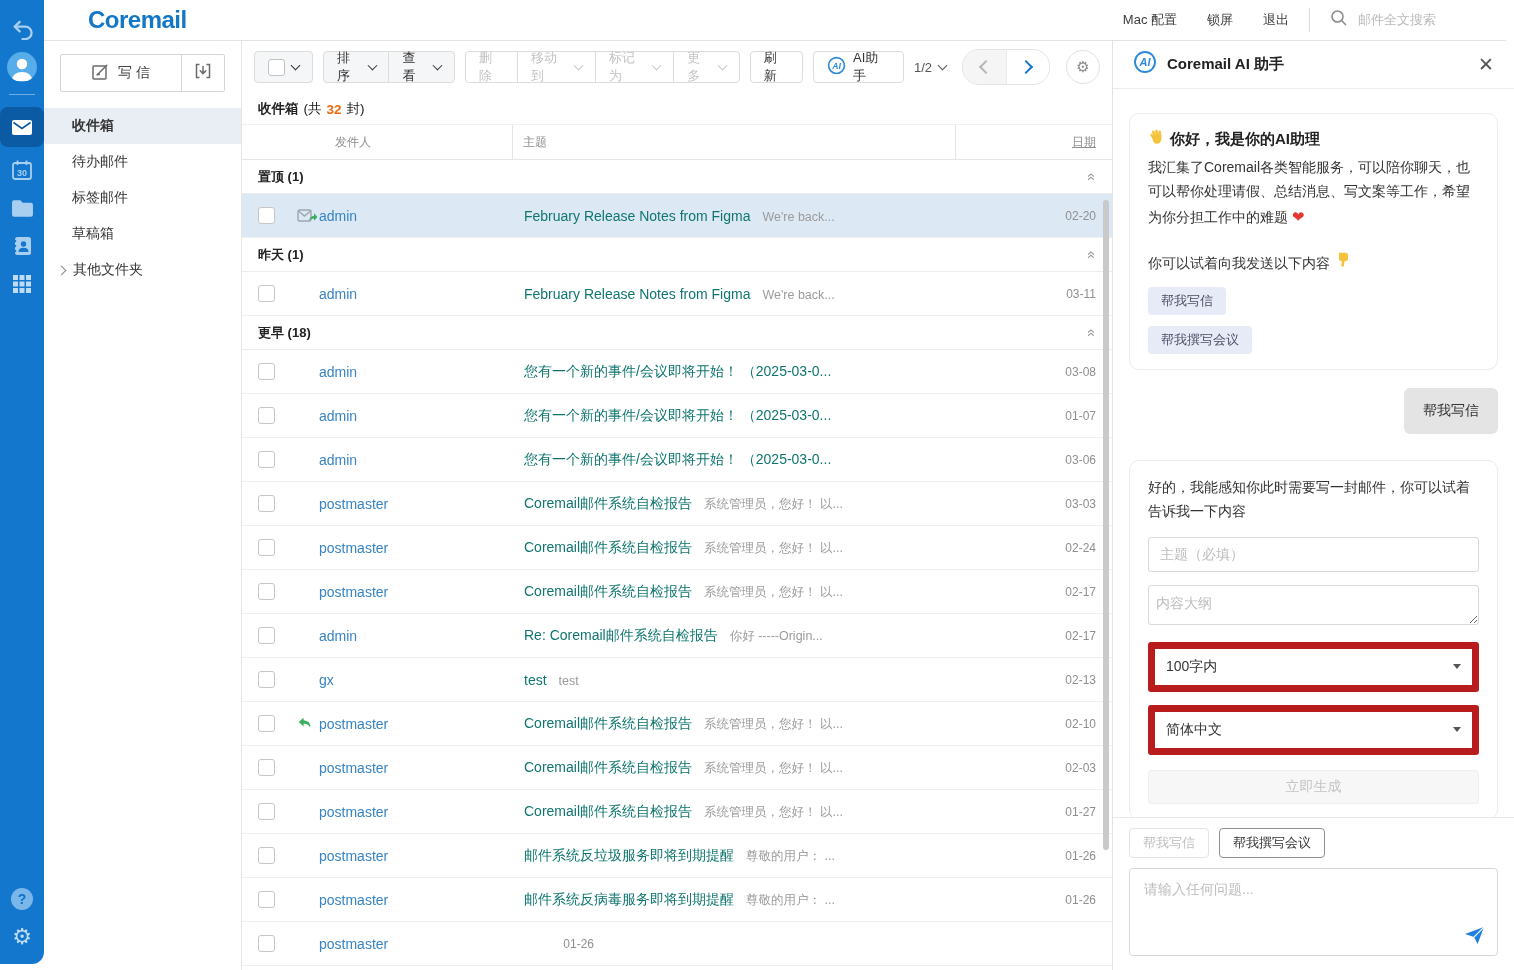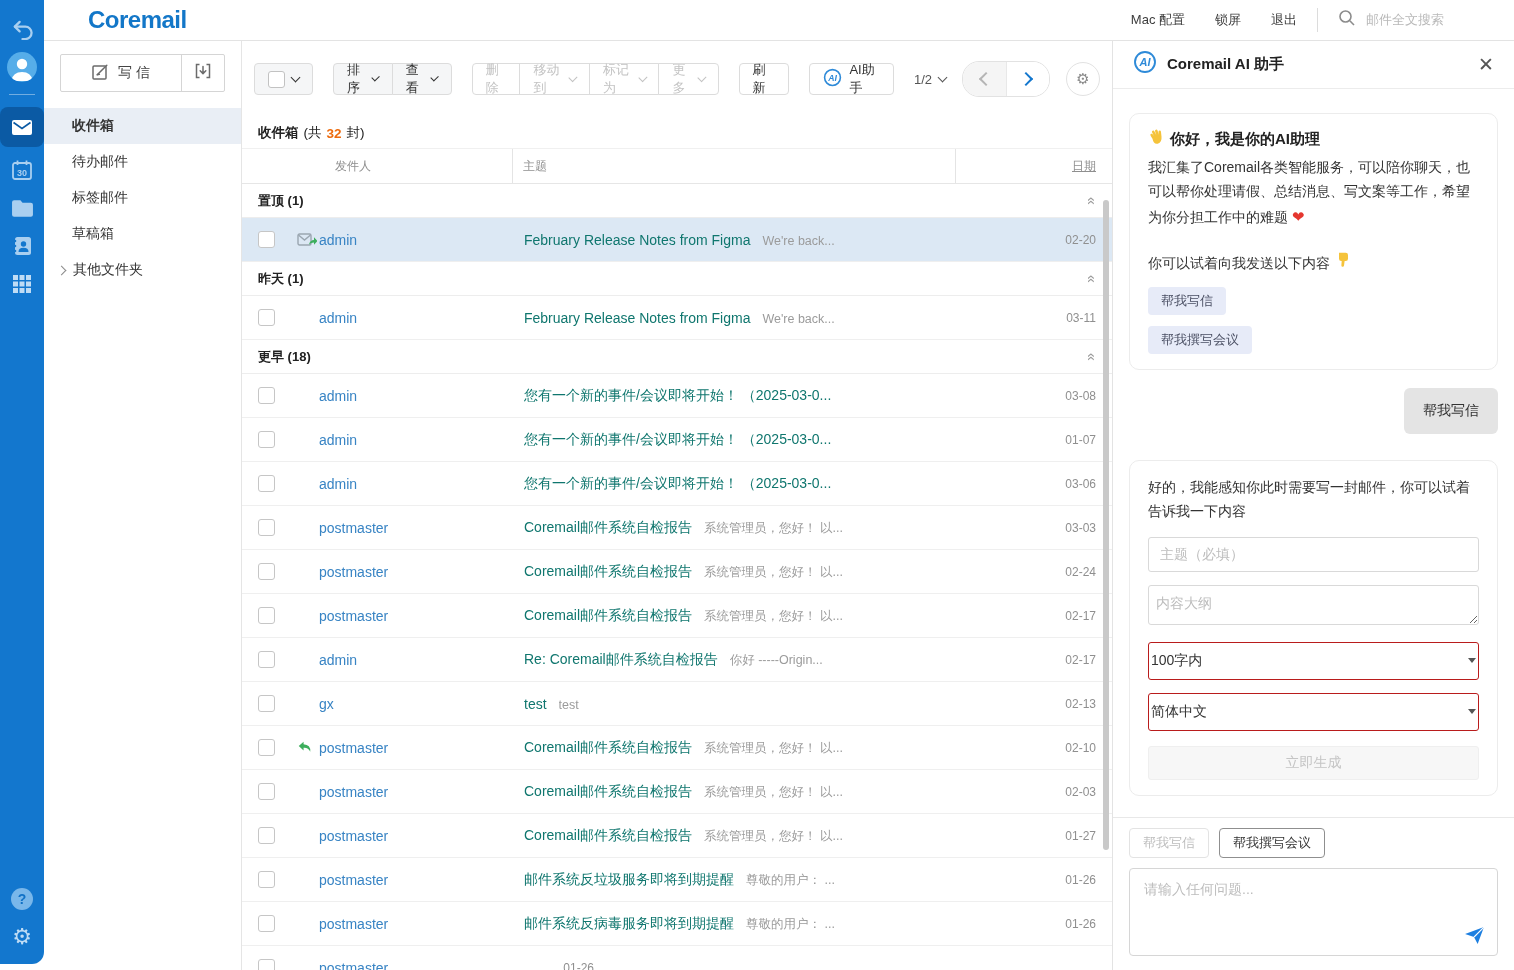--- a/index.html
+++ b/index.html
@@ -1,20 +1,20 @@
 <!DOCTYPE html>
 <html><head>
 <meta charset="utf-8">
 <style>
   html,body{margin:0;padding:0;background:#fff;}
   body{width:1514px;height:970px;overflow:hidden;font-family:"Liberation Sans","DejaVu Sans",sans-serif;color:#333;position:relative;}
   .root{position:absolute;inset:0;}
 
   
-  .topbar{position:absolute;left:0;top:0;right:0;height:40px;background:#fff;border-bottom:1px solid #E3E3E3;display:flex;align-items:center;z-index:5;}
+  .topbar{position:absolute;left:0;top:0;right:8px;height:40px;background:#fff;border-bottom:1px solid #E3E3E3;display:flex;align-items:center;z-index:5;}
   .logo{margin-left:88px;font-size:24px;font-weight:bold;color:#1377C8;letter-spacing:-0.5px;}
   .topnav{margin-left:auto;display:flex;align-items:center;gap:30px;font-size:13px;color:#3c3c3c;}
   .topnav span{cursor:pointer;}
   .topsep{width:1px;height:24px;background:#DCDCDC;margin:0 20px;}
   .topsearch{display:flex;align-items:center;gap:10px;margin-right:70px;}
   .topsearch .ph{font-size:13px;color:#B9B9B9;}
 
   
   .rail{position:absolute;left:0;top:0;width:44px;height:964px;background:#1377CE;border-radius:0 0 12px 0;z-index:10;display:flex;flex-direction:column;align-items:center;padding-top:10px;box-sizing:border-box;}
   .rail .ric{display:flex;align-items:center;justify-content:center;width:44px;height:38px;cursor:pointer;}
@@ -28,21 +28,21 @@
   .composegrp{margin:0 16px;height:36px;display:flex;border:1px solid #D5D5D5;border-radius:2px;background:#fff;overflow:hidden;}
   .composebtn{flex:1;display:flex;align-items:center;justify-content:center;gap:9px;font-size:14px;color:#444;cursor:pointer;border-right:1px solid #D5D5D5;}
   .receivebtn{width:42px;display:flex;align-items:center;justify-content:center;cursor:pointer;}
   .folders{margin-top:16px;}
   .fitem{height:36px;display:flex;align-items:center;padding-left:28px;font-size:14px;color:#333;cursor:pointer;}
   .fitem.active{background:#E9EEF5;font-weight:bold;}
   .fitem .cr{display:inline-block;width:6px;height:6px;border-right:1.4px solid #8a8a8a;border-top:1.4px solid #8a8a8a;transform:rotate(45deg);margin-right:8px;margin-left:-14px;}
 
   
   .mailpane{position:absolute;left:242px;top:40px;width:870px;bottom:0;background:#fff;overflow:hidden;box-sizing:border-box;}
-  .mtoolbar{height:46px;display:flex;align-items:center;padding:16px 12px;gap:20px;}
+  .mtoolbar{height:46px;display:flex;align-items:center;padding:4px 12px;gap:10px;}
   .tbtn{height:32px;border:1px solid #DCDCDC;border-radius:4px;background:#F5F6F7;display:inline-flex;align-items:center;padding:0 13px;font-size:13px;color:#333;cursor:pointer;box-sizing:border-box;}
   .tgroup{display:inline-flex;}
   .tgroup .tbtn{border-radius:0;margin-left:-1px;}
   .tgroup .tbtn:first-child{border-radius:4px 0 0 4px;margin-left:0;}
   .tgroup .tbtn:last-child{border-radius:0 4px 4px 0;}
   .tbtn.disabled{background:#fff;color:#C3C3C3;cursor:default;}
   .tbtn.white{background:#fff;}
   .cv{display:inline-block;width:6px;height:6px;border-right:1.4px solid currentColor;border-bottom:1.4px solid currentColor;transform:rotate(45deg);margin-left:7px;margin-top:-3px;}
   .tcb{width:15px;height:15px;border:1px solid #C2C2C2;border-radius:3px;background:#fff;}
   .pagearea{margin-left:auto;display:flex;align-items:center;gap:16px;}
@@ -90,21 +90,21 @@
   .tipline{margin-top:22px !important;display:flex;align-items:center;gap:6px;}
   .heart{color:#E5372F;font-size:15px;}
   .chip{display:inline-block;background:#E7EBF8;color:#4A4F63;font-size:13px;padding:5px 13px;border-radius:4px;margin-top:11px;cursor:pointer;}
   .chiprow{display:block;}
   .bubrow{display:flex;justify-content:flex-end;margin:18px 0 26px;}
   .bubble{background:#E4E4E4;border-radius:6px;padding:14px 19px;font-size:14px;color:#333;}
   .f-input,.f-textarea{width:100%;box-sizing:border-box;border:1px solid #D9D9D9;border-radius:3px;margin-top:13px;font-size:14px;color:#333;font-family:inherit;padding:0 11px;}
   .f-input{height:35px;}
   .f-textarea{height:40px;padding:9px 7px;resize:vertical;}
   .f-input::placeholder,.f-textarea::placeholder,.chatta::placeholder{color:#BDBDBD;}
-  .f-select{height:36px;border:1px solid #b91c1c;border-radius:3px;margin-top:13px;display:flex;align-items:center;justify-content:space-between;padding:0 2px;font-size:14px;color:#333;cursor:pointer;}
+  .f-select{height:36px;border:7px solid #b91c1c;border-radius:3px;margin-top:13px;display:flex;align-items:center;justify-content:space-between;padding:0 11px;font-size:14px;color:#333;cursor:pointer;}
   .tri{width:0;height:0;border-left:4px solid transparent;border-right:4px solid transparent;border-top:5px solid #555;}
   .genbtn{margin-top:15px;width:100%;height:34px;background:#F7F7F7;border:1px solid #EFEFEF;border-radius:3px;color:#C5C5C5;font-size:14px;cursor:default;font-family:inherit;}
   .aifoot{flex:none;border-top:1px solid #E8E8E8;padding:10px 16px 14px;}
   .quickrow{display:flex;gap:10px;margin-bottom:10px;}
   .qbtn{font-size:13px;padding:5px 13px;border-radius:4px;background:#fff;cursor:pointer;font-family:inherit;}
   .qbtn.off{border:1px solid #E3E3E3;color:#BDBDBD;}
   .qbtn.on{border:1px solid #8F8F8F;color:#333;}
   .chatbox{position:relative;border:1px solid #D6D6D6;border-radius:4px;height:86px;}
   .chatta{position:absolute;inset:10px 40px 10px 12px;border:none;outline:none;resize:none;font-size:14px;font-family:inherit;color:#b91c1c;background:transparent;}
   .sendbtn{position:absolute;right:12px;bottom:10px;cursor:pointer;display:flex;}

